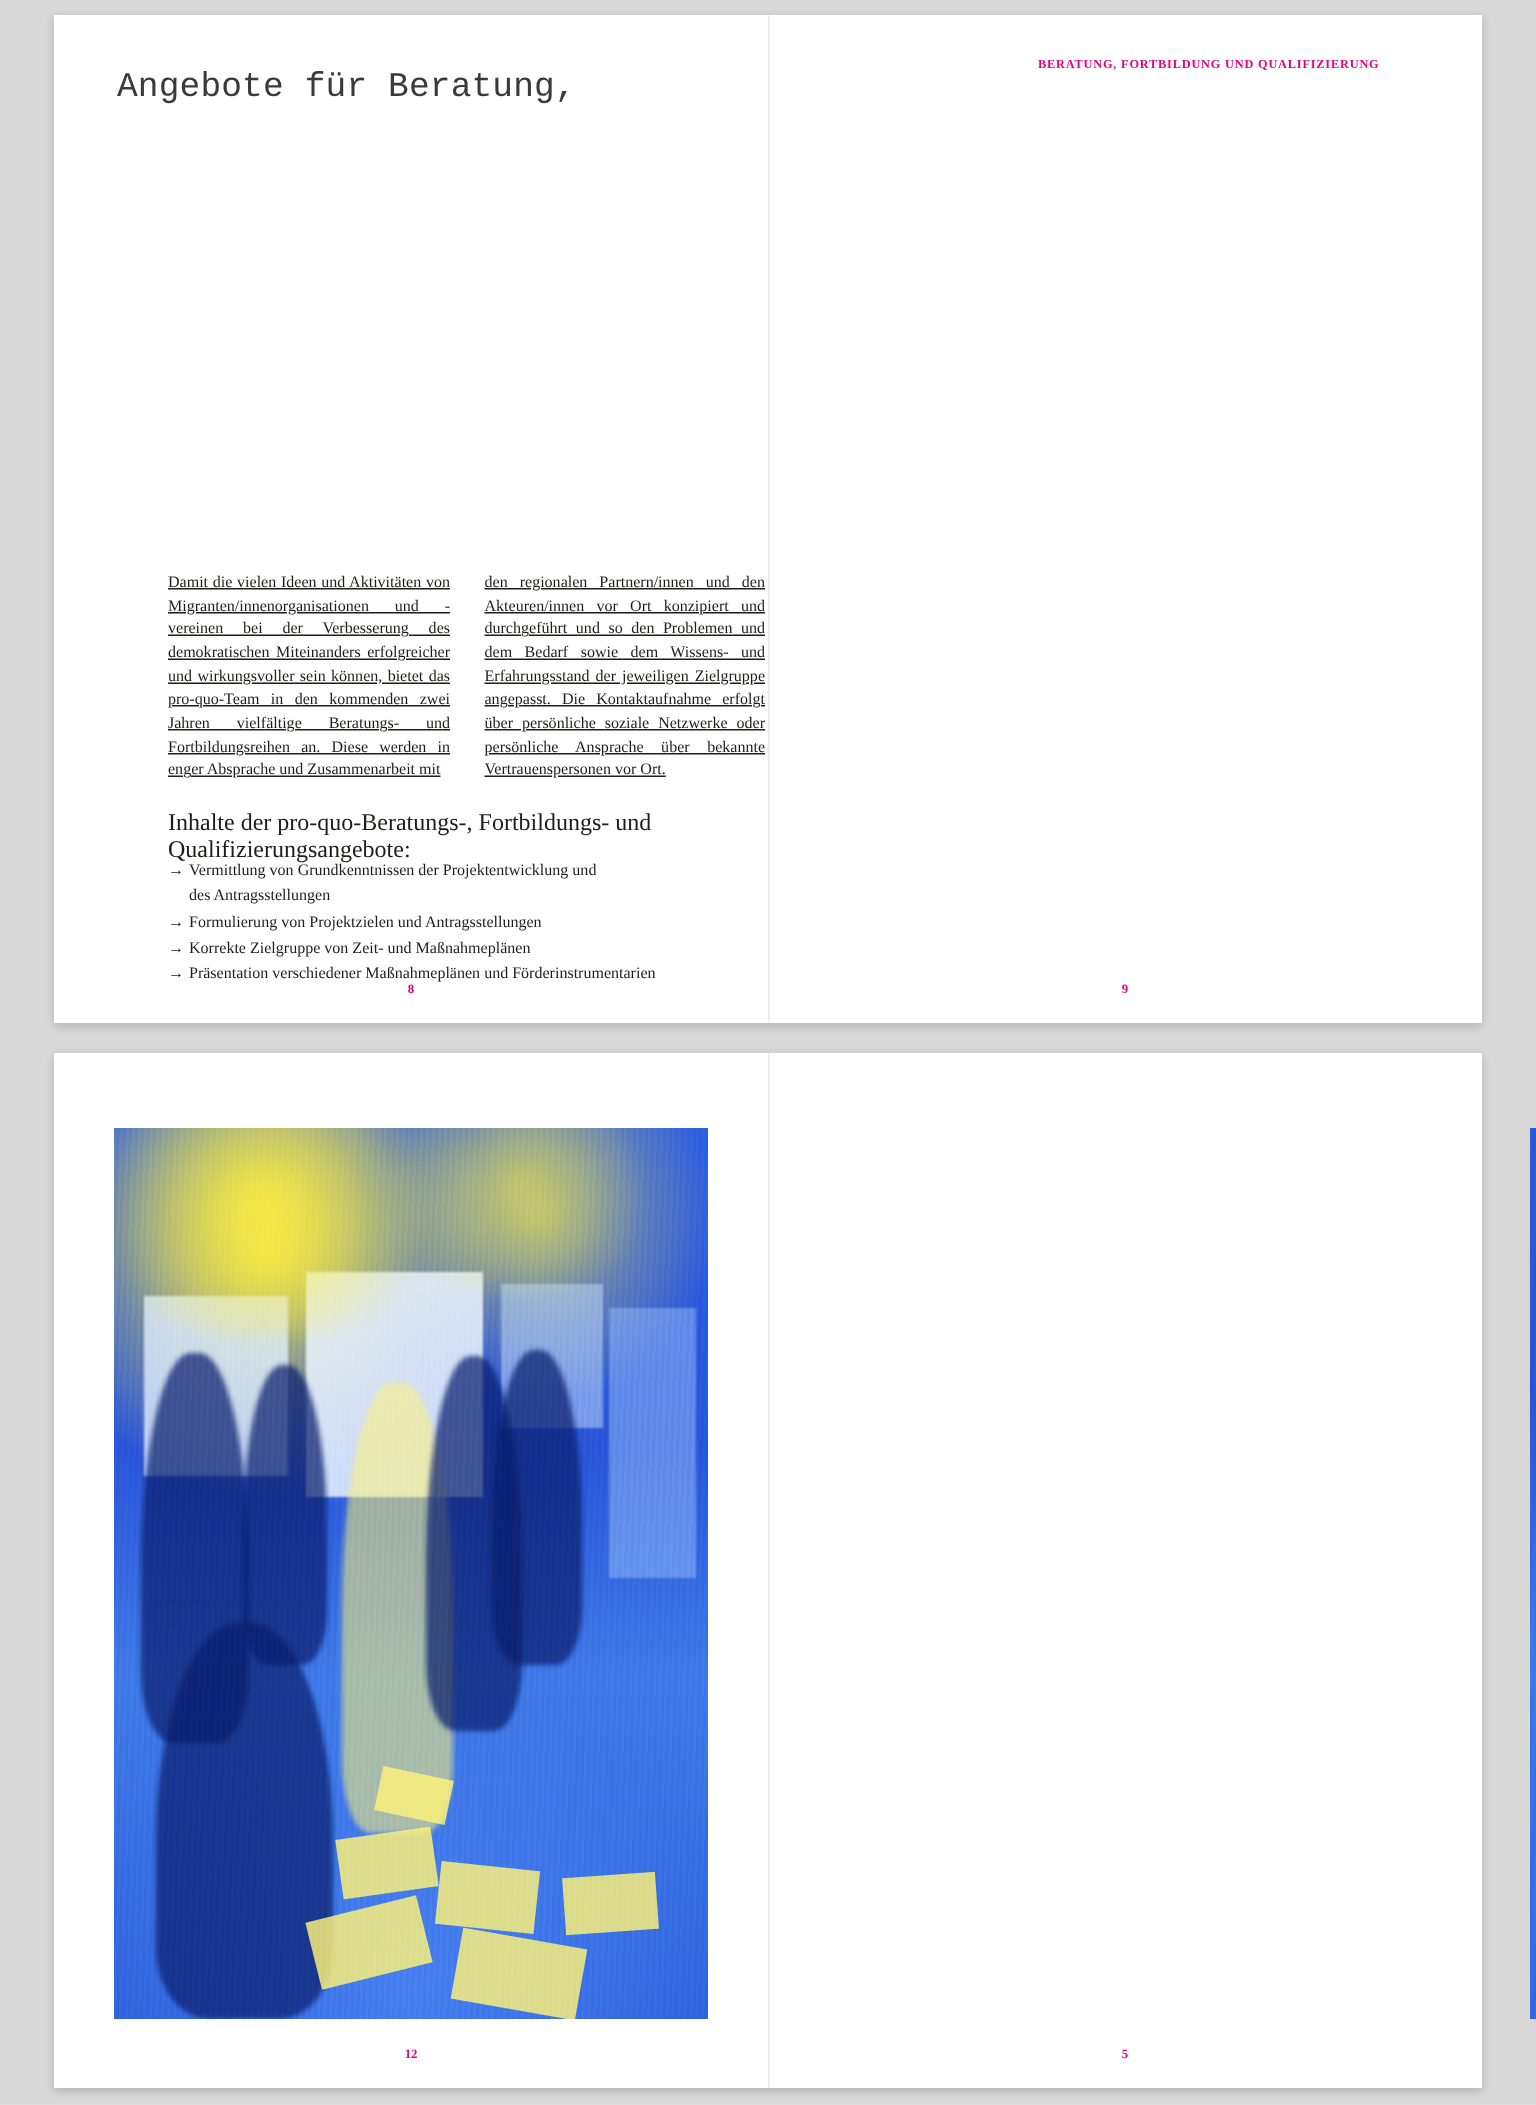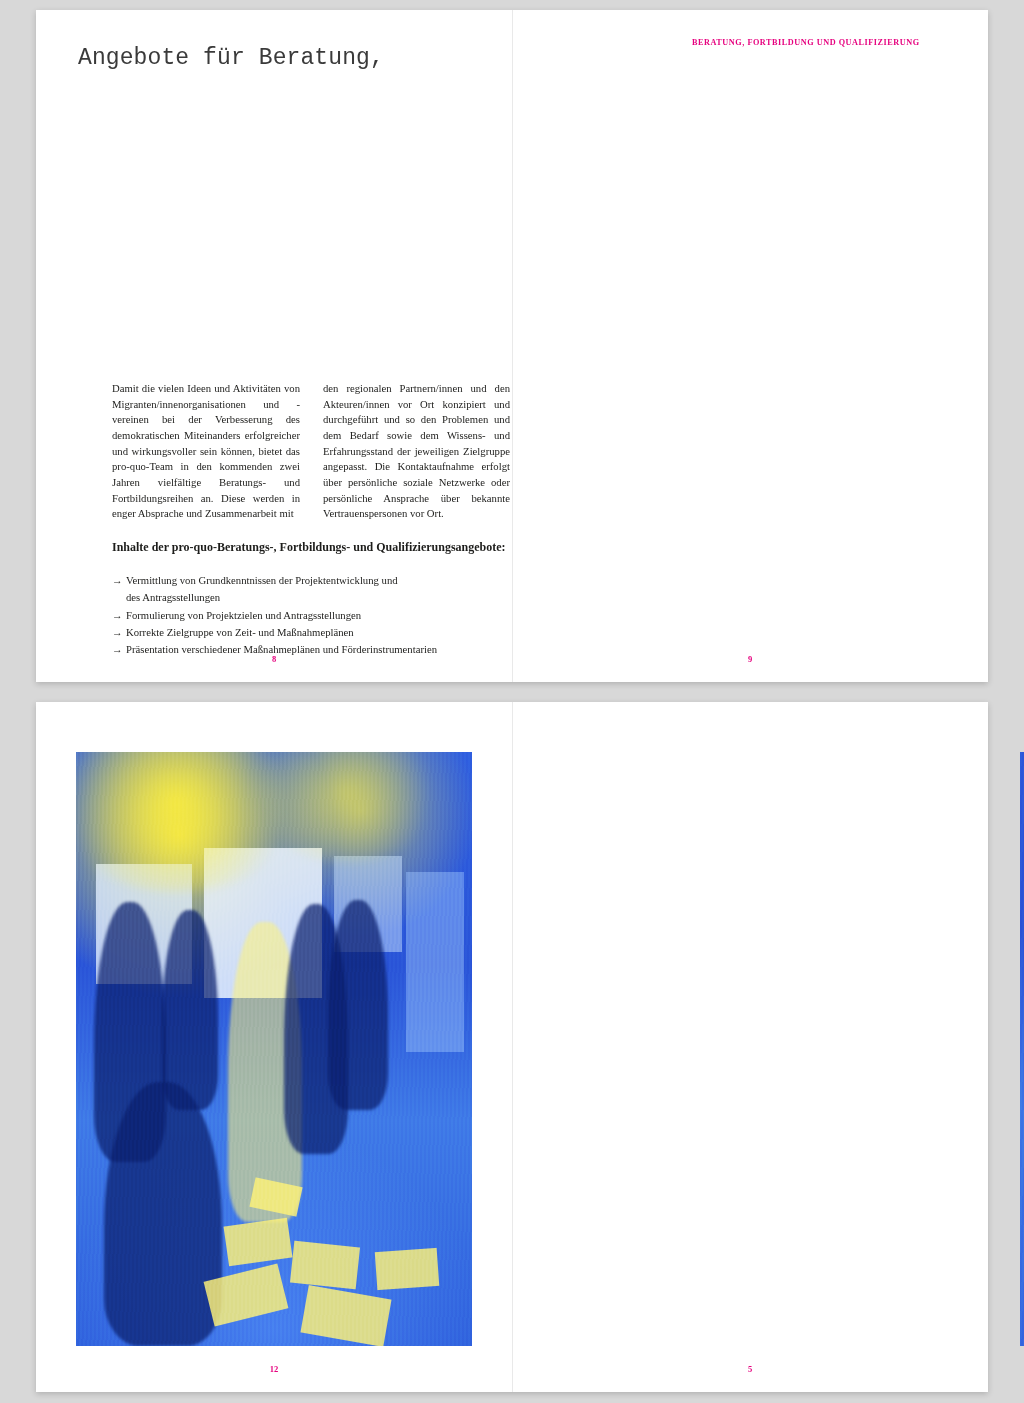--- a/index.html
+++ b/index.html
@@ -82,33 +82,32 @@
   .col {
     position: absolute;
     font-size: 10.7px;
     line-height: 1.465;
     color: #1d1d1b;
     text-align: justify;
     -webkit-hyphens: auto;
     hyphens: auto;
   }
   .col p { margin: 0 0 12px 0; }
-  .col p:last-child { margin-bottom: 0; }
+  .col p:last-child { margin-bottom: 0; text-decoration: underline; }
 
   #col-a { left: 76px;  top: 371px; width: 188px; }
   #col-b { left: 287px; top: 371px; width: 187px; }
 
   .intro-line {
     position: absolute;
     left: 76px;
     top: 530px;
     width: 400px;
-    font-size: 12px;
+    font-size: 16px;
     color: #1d1d1b;
-    font-weight: bold;
   }
 
   .bullets {
     position: absolute;
     left: 76px;
     top: 562px;
     width: 420px;
     font-size: 10.7px;
     line-height: 1.52;
     color: #1d1d1b;

